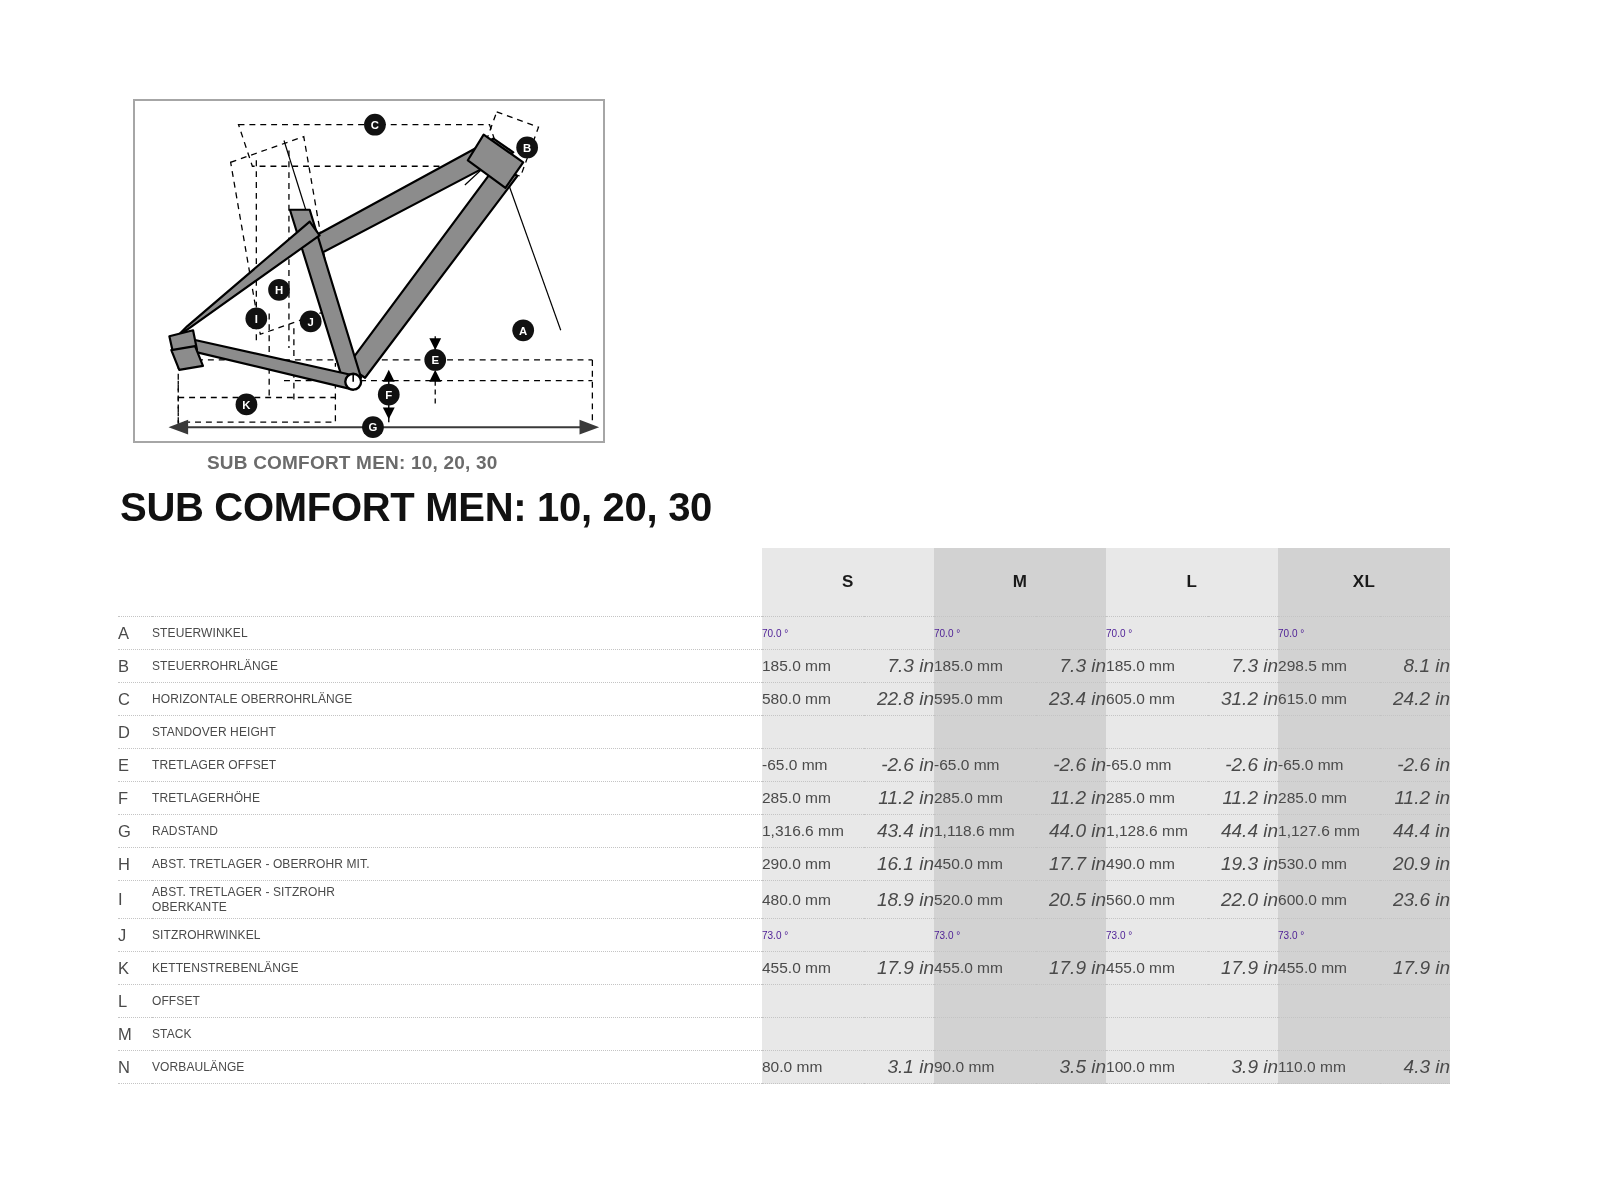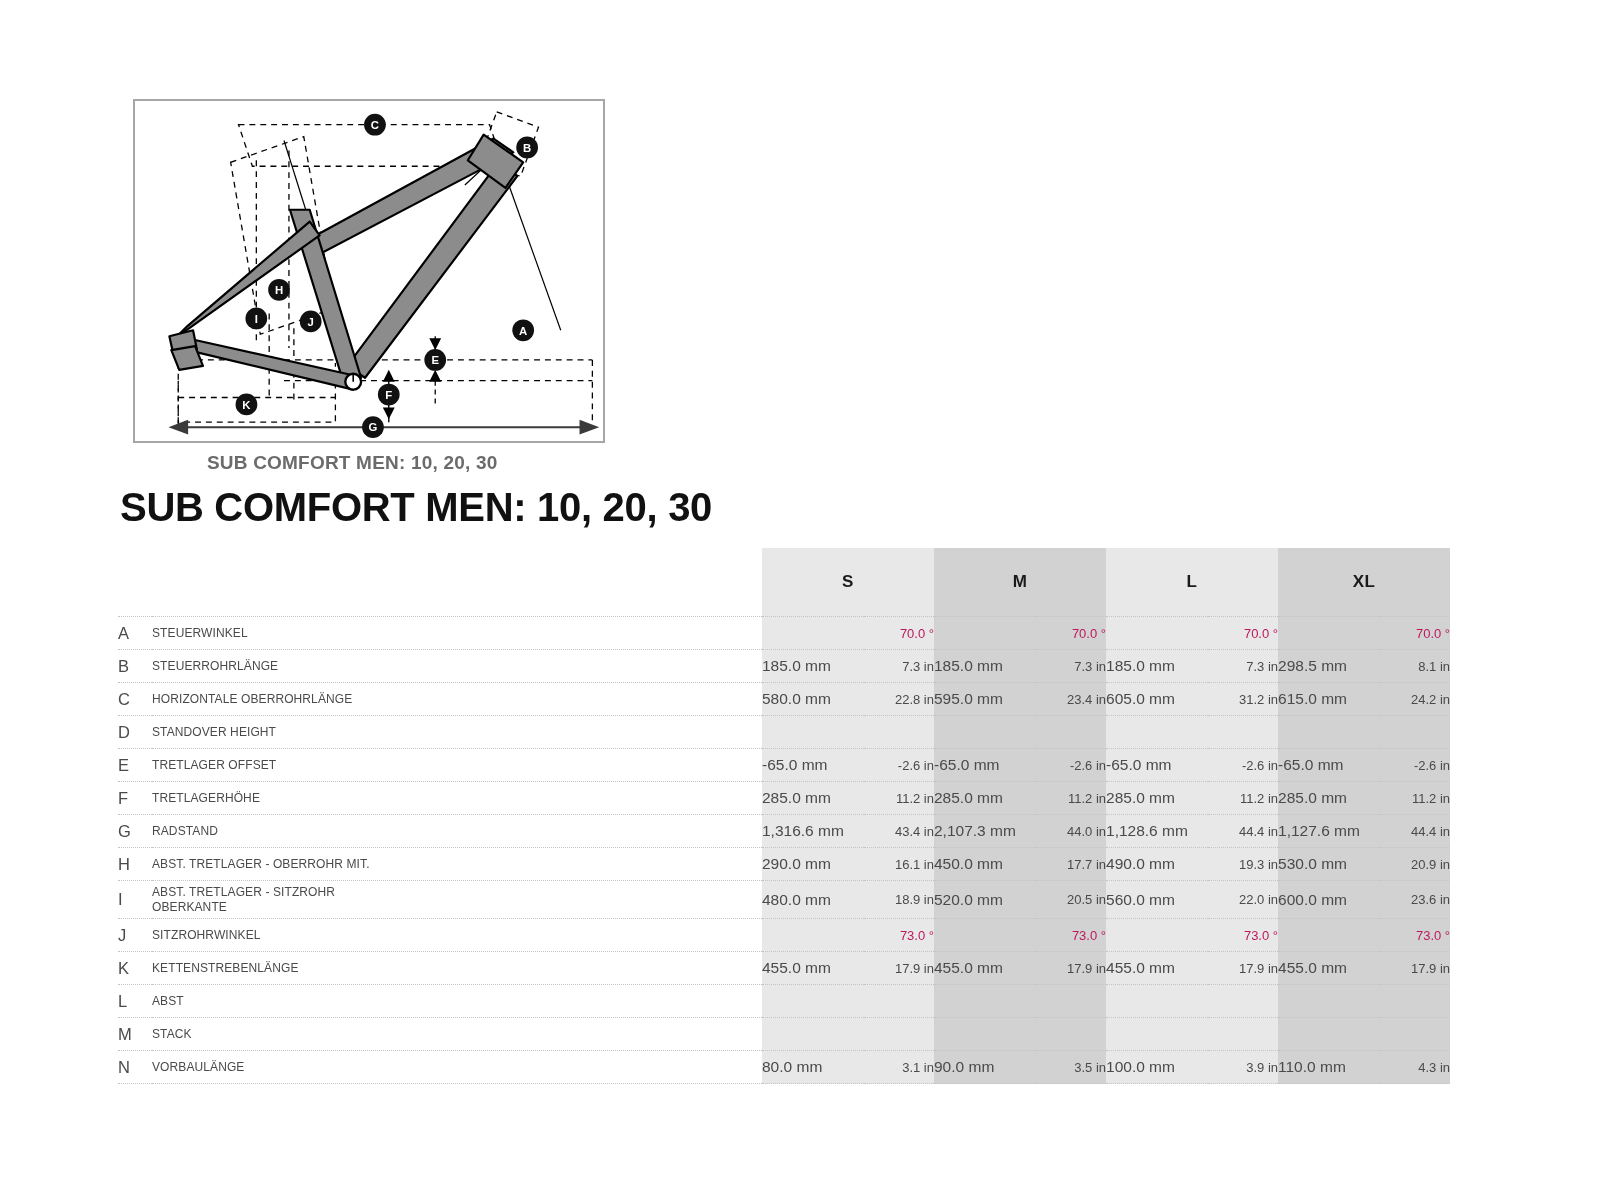--- a/index.html
+++ b/index.html
@@ -107,30 +107,31 @@
     line-height: 1.22;
     border-bottom: 1px dotted #c4c4c4;
   }
   td.cell-mm {
     font-size: 15.5px;
     color: #4a4a4a;
     padding-right: 4px;
     white-space: nowrap;
   }
   td.cell-in {
-    font-size: 13px;
+    font-size: 19px;
     color: #4a4a4a;
     text-align: right;
     padding-right: 14px;
     white-space: nowrap;
+    font-style: italic;
   }
   td.cell-span {
-    font-size: 13px;
-    color: #be185d;
-    text-align: right;
+    font-size: 10px;
+    color: #4c1d95;
+    text-align: left;
     padding-right: 8px;
     white-space: nowrap;
   }
   .lbl2 { display: block; }
 </style>
 </head>
 <body>
 
 <div id="diagram-box">
   <svg id="diagram-svg" viewBox="0 0 472 344">
@@ -342,21 +343,21 @@
         <td class="cell-mm shade-a">285.0 mm</td>
         <td class="cell-in shade-a">11.2 in</td>
         <td class="cell-mm shade-b">285.0 mm</td>
         <td class="cell-in shade-b">11.2 in</td>
       </tr>
       <tr class="data-row">
         <td class="cell-letter">G</td>
         <td class="cell-label">RADSTAND</td>
         <td class="cell-mm shade-a">1,316.6 mm</td>
         <td class="cell-in shade-a">43.4 in</td>
-        <td class="cell-mm shade-b">2,107.3 mm</td>
+        <td class="cell-mm shade-b">1,118.6 mm</td>
         <td class="cell-in shade-b">44.0 in</td>
         <td class="cell-mm shade-a">1,128.6 mm</td>
         <td class="cell-in shade-a">44.4 in</td>
         <td class="cell-mm shade-b">1,127.6 mm</td>
         <td class="cell-in shade-b">44.4 in</td>
       </tr>
       <tr class="data-row">
         <td class="cell-letter">H</td>
         <td class="cell-label">ABST. TRETLAGER - OBERROHR MIT.</td>
         <td class="cell-mm shade-a">290.0 mm</td>
@@ -398,21 +399,21 @@
         <td class="cell-in shade-a">17.9 in</td>
         <td class="cell-mm shade-b">455.0 mm</td>
         <td class="cell-in shade-b">17.9 in</td>
         <td class="cell-mm shade-a">455.0 mm</td>
         <td class="cell-in shade-a">17.9 in</td>
         <td class="cell-mm shade-b">455.0 mm</td>
         <td class="cell-in shade-b">17.9 in</td>
       </tr>
       <tr class="data-row">
         <td class="cell-letter">L</td>
-        <td class="cell-label">ABST</td>
+        <td class="cell-label">OFFSET</td>
         <td class="cell-mm shade-a"></td>
         <td class="cell-in shade-a"></td>
         <td class="cell-mm shade-b"></td>
         <td class="cell-in shade-b"></td>
         <td class="cell-mm shade-a"></td>
         <td class="cell-in shade-a"></td>
         <td class="cell-mm shade-b"></td>
         <td class="cell-in shade-b"></td>
       </tr>
       <tr class="data-row">

